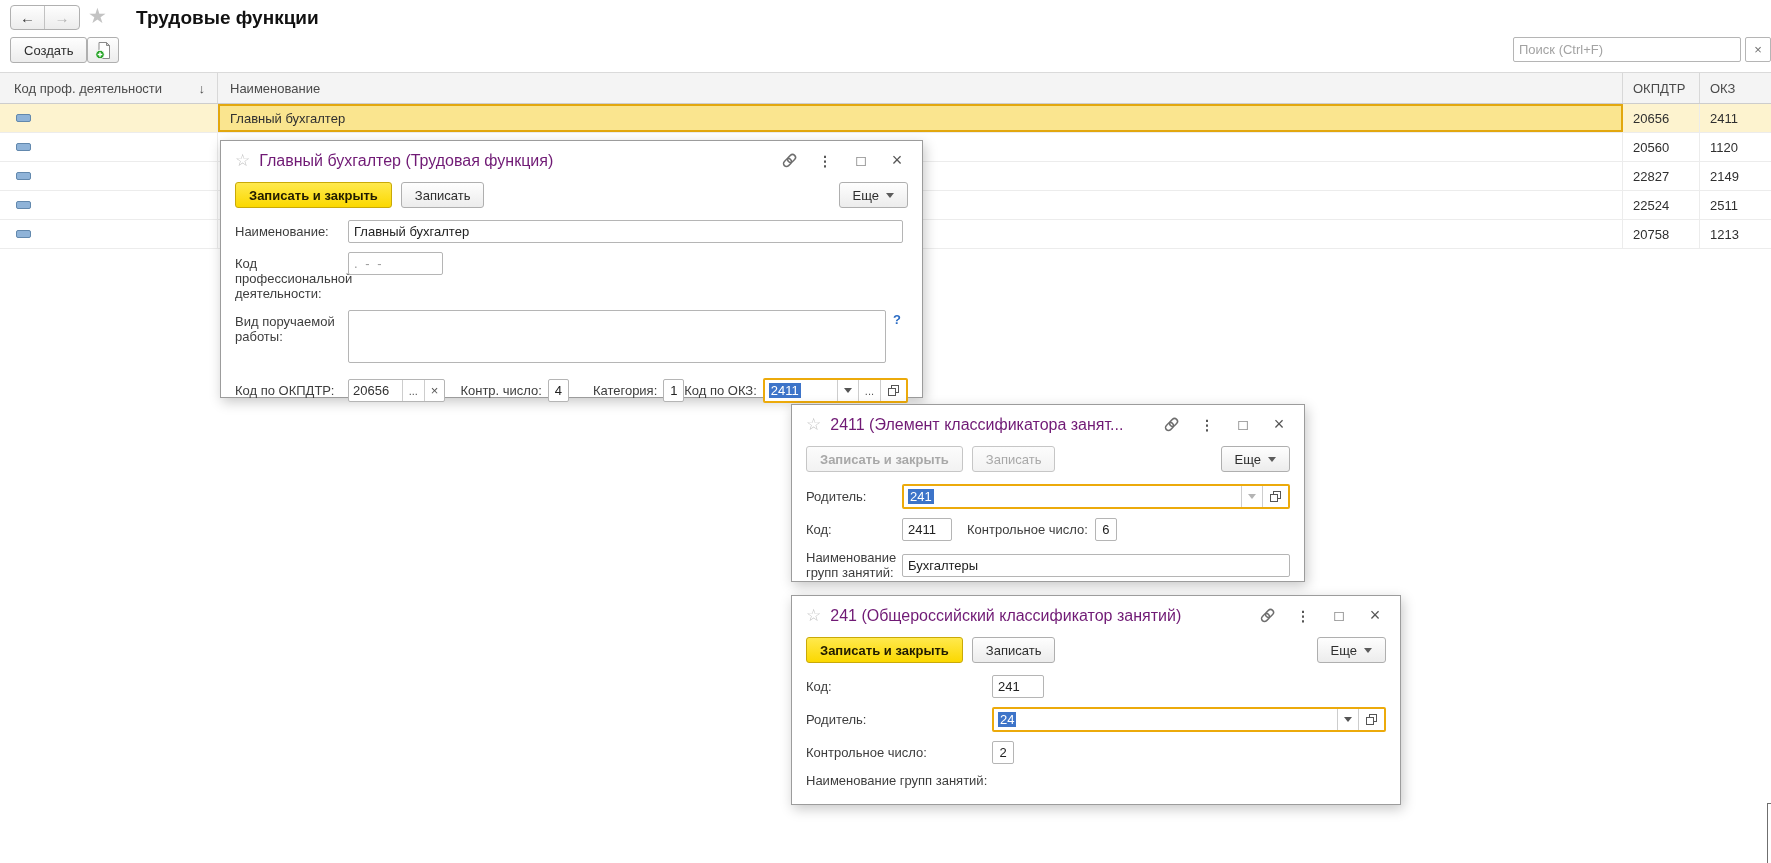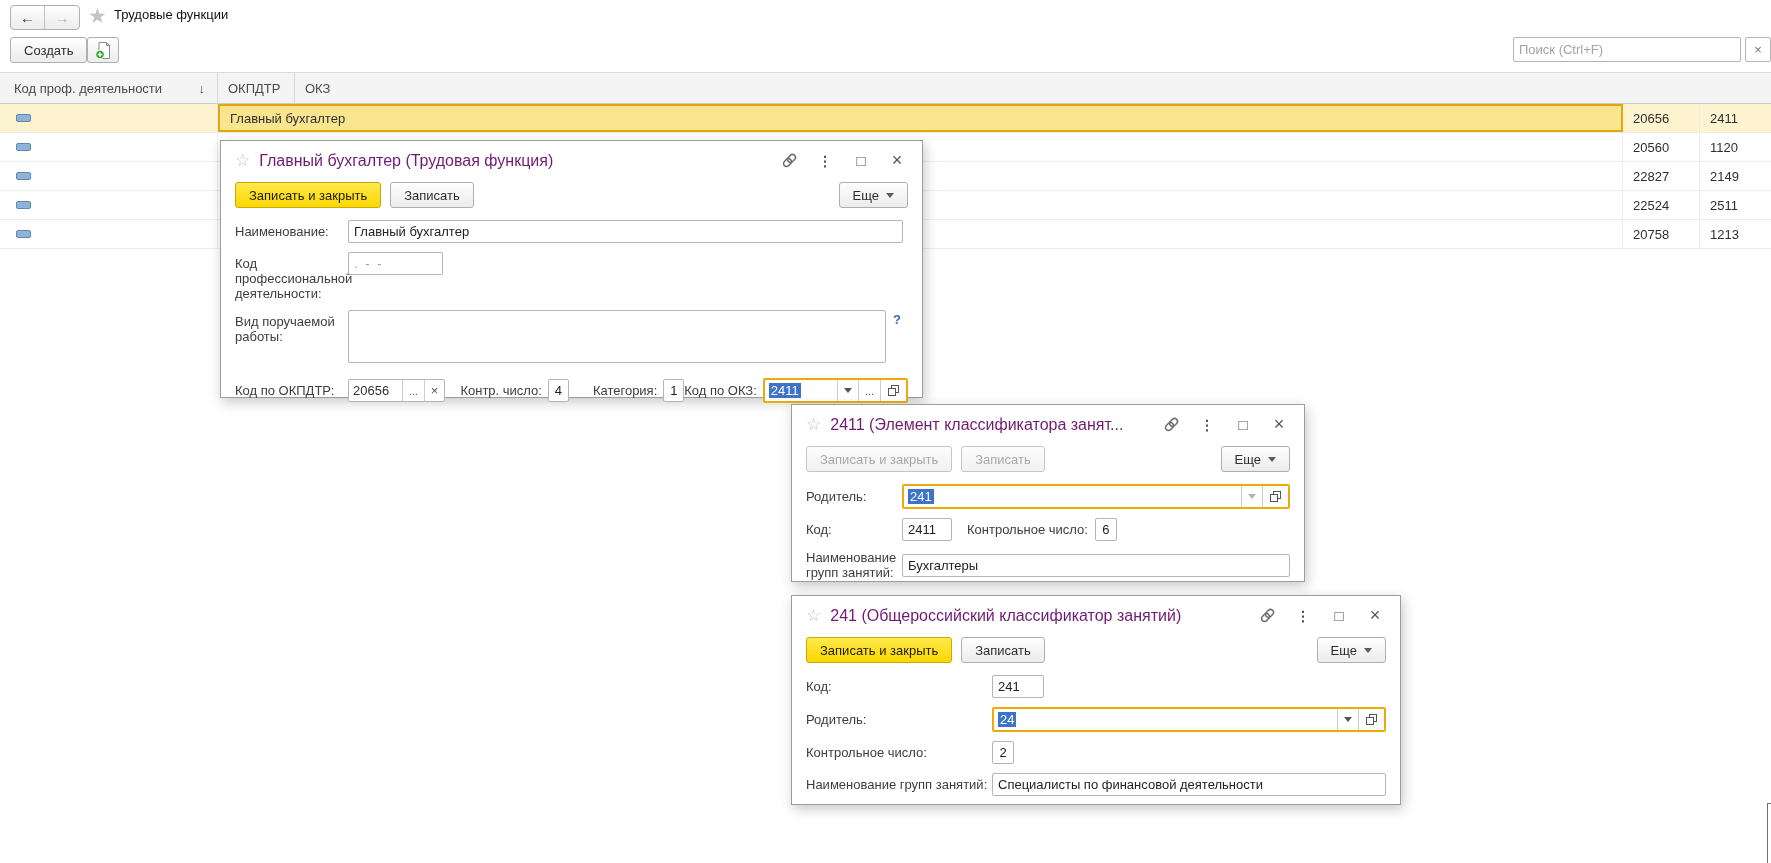--- a/index.html
+++ b/index.html
@@ -3,21 +3,21 @@
 <meta charset="utf-8">
 <style>
   *{margin:0;padding:0;box-sizing:border-box}
   html,body{width:1771px;height:863px}
   body{font-family:"Liberation Sans",sans-serif;font-size:13px;color:#333;background:#fff;position:relative;overflow:hidden}
 
   
   .btn{display:inline-flex;align-items:center;justify-content:center;height:26px;padding:0 13px;
        background:linear-gradient(#fefefe,#ececec);border:1px solid #afafaf;border-radius:3px;
        font-size:13px;color:#2e2e2e;cursor:pointer;white-space:nowrap}
-  .btn-yellow{background:linear-gradient(#ffe94d,#fbd800);border-color:#c9a908;font-weight:normal;color:#201b00}
+  .btn-yellow{background:linear-gradient(#ffe94d,#fbd800);border-color:#c9a908;font-weight:bold;color:#201b00}
   .btn-yellow.disabled{background:linear-gradient(#faf0a6,#f1e38a);border-color:#dacf92;color:#9a9166}
   .btn.disabled{color:#a8a8a8;border-color:#c6c6c6;background:linear-gradient(#fcfcfc,#f2f2f2)}
   .caret{width:0;height:0;border-left:4px solid transparent;border-right:4px solid transparent;
          border-top:5px solid #5c5c5c;display:inline-block;margin-left:7px}
   .inp{height:23px;border:1px solid #b5b5b5;border-radius:2px;padding:0 5px;font-size:13px;color:#222;
        background:#fff;font-family:inherit}
   .boxval{display:inline-flex;align-items:center;height:23px;border:1px solid #b5b5b5;border-radius:2px;
           padding:0 5px;background:#fff;color:#222}
   .fgroup{display:flex;align-items:stretch;height:23px;border:1px solid #b5b5b5;border-radius:2px;background:#fff}
   .fgroup .fval{flex:1;display:flex;align-items:center;padding:0 4px;min-width:0}
@@ -28,21 +28,21 @@
   ::placeholder{color:#a3a3a3;opacity:1}
 
   
   .topbar{position:absolute;left:0;top:0;width:100%;height:34px}
   .navpair{position:absolute;left:10px;top:5px;display:flex;border:1px solid #b0b0b0;border-radius:4px;overflow:hidden;background:linear-gradient(#fefefe,#ececec)}
   .navbtn{width:34px;height:23px;display:flex;align-items:center;justify-content:center;font-size:15px;cursor:pointer}
   .navbtn:first-child{border-right:1px solid #c2c2c2}
   .nav-back{color:#3c3c3c}
   .nav-fwd{color:#b4b4b4}
   .fav-star{position:absolute;left:88px;top:4px;font-size:21px;color:#c3c3c3;cursor:pointer}
-  .page-title{position:absolute;left:114px;top:7px;font-size:13px;font-weight:normal;color:#111}
+  .page-title{position:absolute;left:136px;top:7px;font-size:19px;font-weight:bold;color:#111}
 
   
   .toolbar{position:absolute;left:0;top:36px;width:100%;height:32px}
   .create-btn{position:absolute;left:10px;top:1px;min-width:68px}
   .newgroup-btn{position:absolute;left:87px;top:1px;width:32px;height:26px;padding:0}
   .searchwrap{position:absolute;right:30px;top:1px;display:flex}
   .search-inp{width:228px;height:25px}
   .search-clear{position:absolute;right:0px;top:1px;width:26px;height:25px;display:flex;align-items:center;justify-content:center;
                 border:1px solid #b5b5b5;border-radius:2px;color:#6f6f6f;font-size:13px;background:#fff;cursor:pointer}
 
@@ -129,20 +129,23 @@
   <div class="search-clear">
       <span>×</span>
     </div>
 </div>
 
 <div class="thead">
   <div class="th th1">
     <span>Код проф. деятельности</span>
     <span class="sorticon">↓</span>
   </div>
+  <div class="th th2">
+      <span>Наименование</span>
+    </div>
   <div class="th th3">
       <span>ОКПДТР</span>
     </div>
   <div class="th th4">
       <span>ОКЗ</span>
     </div>
 </div>
 
 <div class="tbody">
   <div class="tr sel">
@@ -367,17 +370,16 @@
     </div>
   </div>
   <div class="frow" style="align-items:center">
     <span class="lbl" style="padding-top:0">Контрольное число:</span>
     <div class="boxval" style="width:22px;justify-content:center">
         <span>2</span>
       </div>
   </div>
   <div class="frow" style="align-items:center">
     <span class="lbl" style="padding-top:0">Наименование групп занятий:</span>
-    <input class="inp" style="flex: 1 1 0%;" value="Специалисты по финансовой деятельности">
   </div>
 </div>
 
 <div class="corner-frag"></div>
 
 </body></html>

